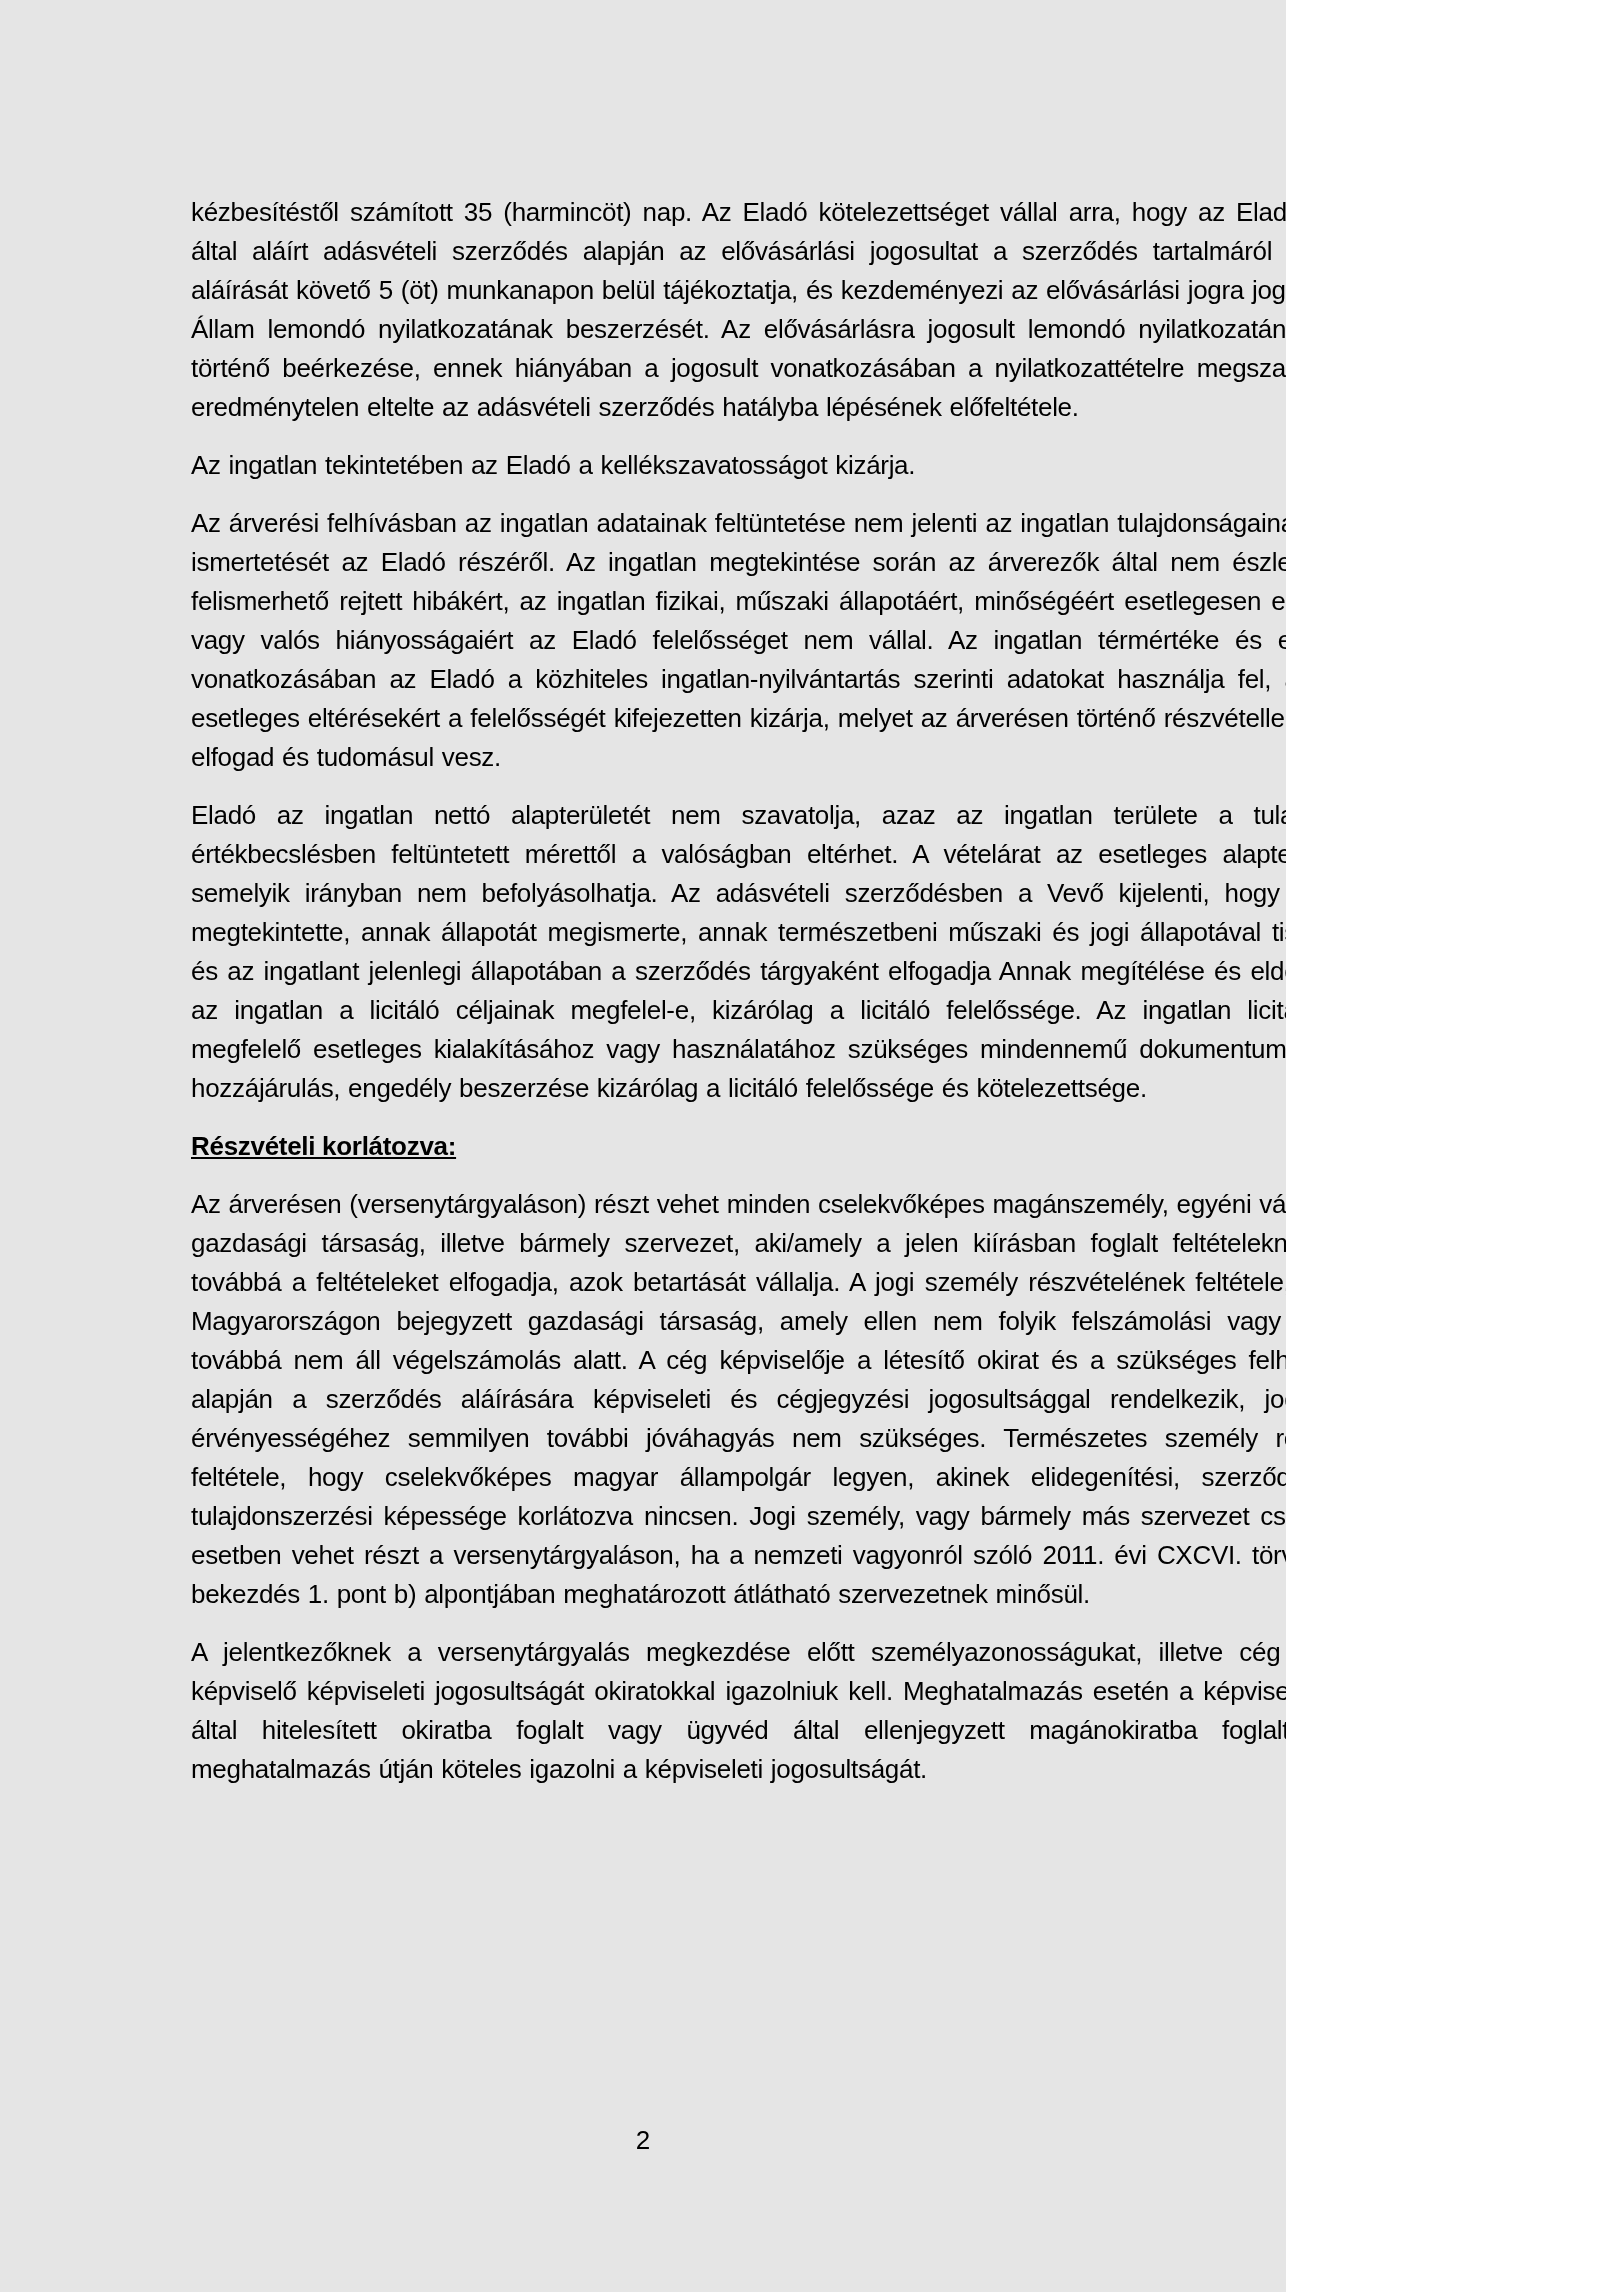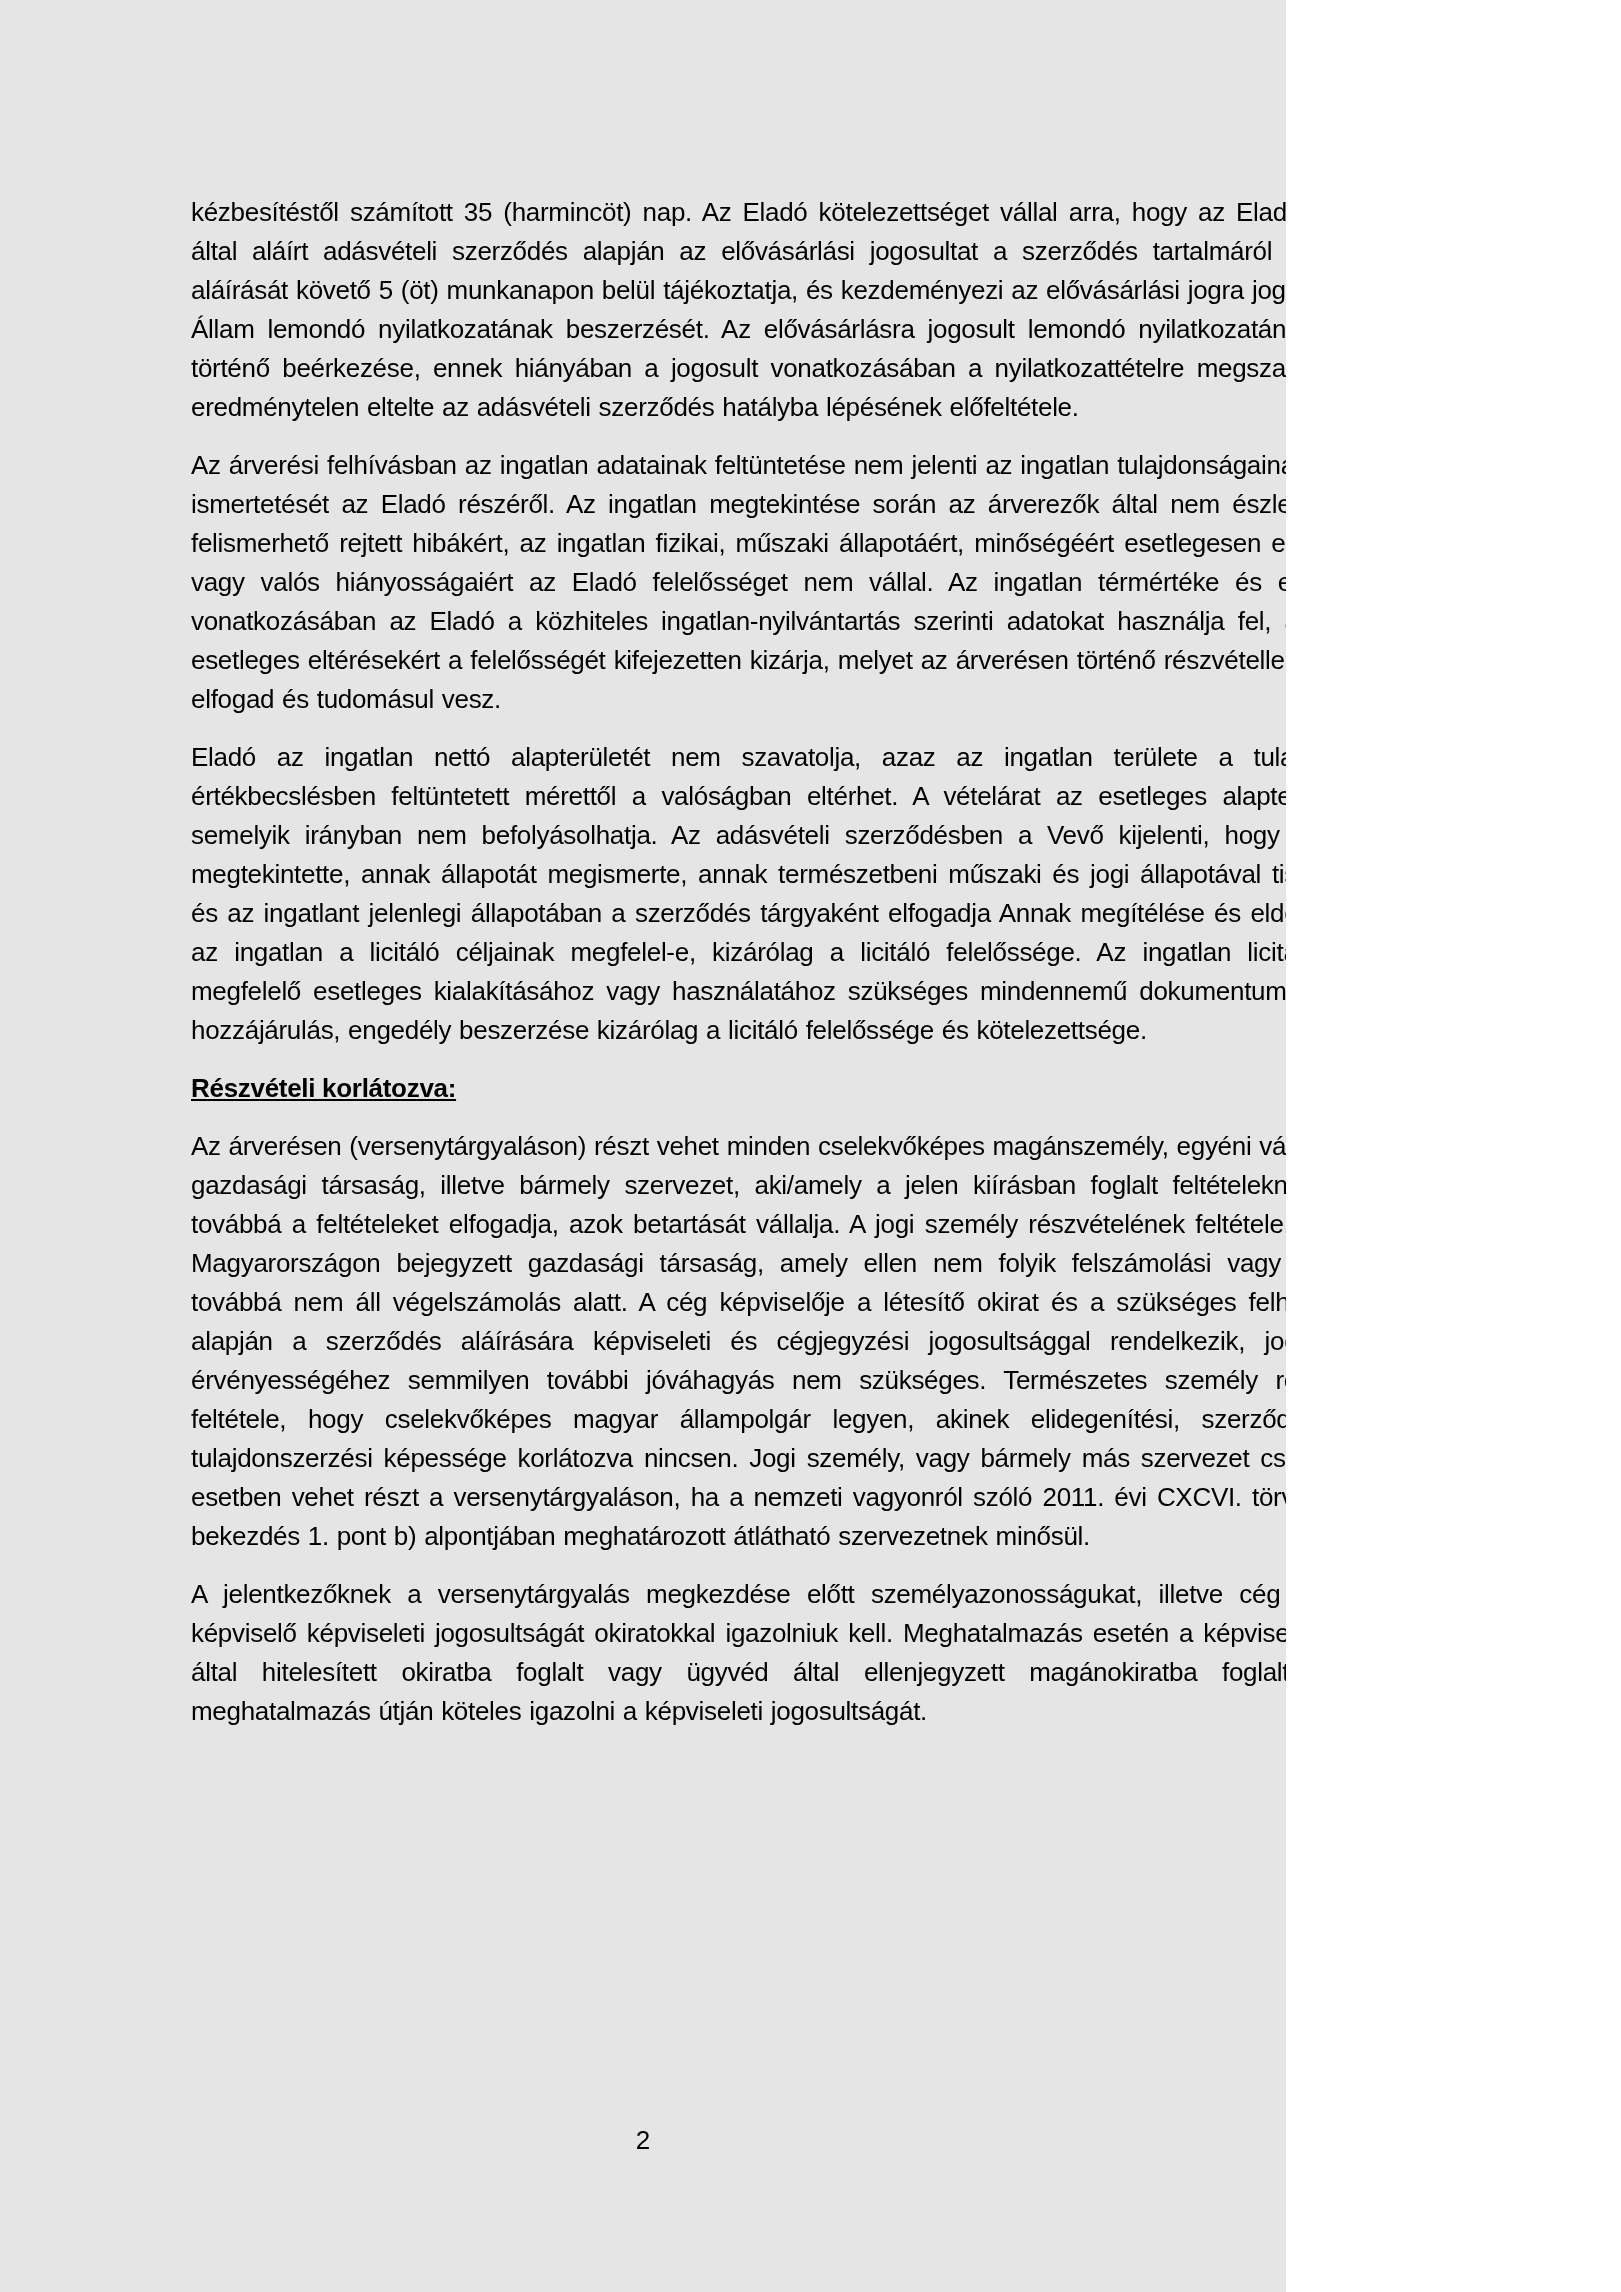--- a/index.html
+++ b/index.html
@@ -48,20 +48,21 @@
     font-size: 26px;
     line-height: 39px;
   }
 </style>
 </head>
 <body>
 
 <div class="page">
   <main class="content">
     <p class="para">kézbesítéstől számított 35 (harmincöt) nap. Az Eladó kötelezettséget vállal arra, hogy az Eladó és a Vevő által aláírt adásvételi szerződés alapján az elővásárlási jogosultat a szerződés tartalmáról a szerződés aláírását követő 5 (öt) munkanapon belül tájékoztatja, és kezdeményezi az elővásárlási jogra jogosult Magyar Állam lemondó nyilatkozatának beszerzését. Az elővásárlásra jogosult lemondó nyilatkozatának Eladóhoz történő beérkezése, ennek hiányában a jogosult vonatkozásában a nyilatkozattételre megszabott határidő eredménytelen eltelte az adásvételi szerződés hatályba lépésének előfeltétele.</p>
+    <p class="para">Az ingatlan tekintetében az Eladó a kellékszavatosságot kizárja.</p>
     <p class="para">Az árverési felhívásban az ingatlan adatainak feltüntetése nem jelenti az ingatlan tulajdonságainak teljes körű ismertetését az Eladó részéről. Az ingatlan megtekintése során az árverezők által nem észlelt vagy nem felismerhető rejtett hibákért, az ingatlan fizikai, műszaki állapotáért, minőségéért esetlegesen előforduló vélt vagy valós hiányosságaiért az Eladó felelősséget nem vállal. Az ingatlan  térmértéke és egyéb adatai vonatkozásában az Eladó a közhiteles ingatlan-nyilvántartás szerinti adatokat használja fel, az attól való esetleges eltérésekért a felelősségét kifejezetten kizárja, melyet az árverésen történő részvétellel az árverező elfogad és tudomásul vesz.</p>
     <p class="para">Eladó az ingatlan nettó alapterületét nem szavatolja, azaz az ingatlan területe a tulajdon lapon, értékbecslésben feltüntetett mérettől a valóságban eltérhet. A vételárat az esetleges alapterület eltérés semelyik irányban nem befolyásolhatja. Az adásvételi szerződésben a Vevő kijelenti, hogy az ingatlant megtekintette, annak állapotát megismerte, annak természetbeni műszaki és jogi állapotával tisztában van, és az ingatlant jelenlegi állapotában a szerződés tárgyaként elfogadja Annak megítélése és eldöntése, hogy az ingatlan a licitáló céljainak megfelel-e, kizárólag a licitáló felelőssége. Az ingatlan licitáló céljainak megfelelő esetleges kialakításához vagy használatához szükséges mindennemű dokumentum, nyilatkozat, hozzájárulás, engedély beszerzése kizárólag a licitáló felelőssége és kötelezettsége.</p>
     <h2 class="heading">Részvételi korlátozva:</h2>
     <p class="para">Az árverésen (versenytárgyaláson) részt vehet minden cselekvőképes magánszemély, egyéni vállalkozó vagy gazdasági társaság, illetve bármely szervezet, aki/amely a jelen kiírásban foglalt feltételeknek megfelel, továbbá a feltételeket elfogadja, azok betartását vállalja. A jogi személy részvételének feltétele, hogy a cég Magyarországon bejegyzett gazdasági társaság, amely ellen nem folyik felszámolási vagy csődeljárás, továbbá nem áll végelszámolás alatt. A cég képviselője a létesítő okirat és a szükséges felhatalmazások alapján a szerződés aláírására képviseleti és cégjegyzési jogosultsággal rendelkezik, jognyilatkozata érvényességéhez semmilyen további jóváhagyás nem szükséges. Természetes személy részvételének feltétele, hogy cselekvőképes magyar állampolgár legyen, akinek elidegenítési, szerződéskötési és tulajdonszerzési képessége korlátozva nincsen. Jogi személy, vagy bármely más szervezet csak abban az esetben vehet részt a versenytárgyaláson, ha a nemzeti vagyonról szóló 2011. évi CXCVI. törvény 3. § (1) bekezdés 1. pont b) alpontjában meghatározott átlátható szervezetnek minősül.</p>
     <p class="para">A jelentkezőknek a versenytárgyalás megkezdése előtt személyazonosságukat, illetve cég esetében a képviselő képviseleti jogosultságát okiratokkal igazolniuk kell. Meghatalmazás esetén a képviselő közjegyző által hitelesített okiratba foglalt vagy ügyvéd által ellenjegyzett magánokiratba foglalt képviseleti meghatalmazás útján köteles igazolni a képviseleti jogosultságát.</p>
   </main>
   <footer class="page-footer">
     <span>2</span>
   </footer>
 </div>

